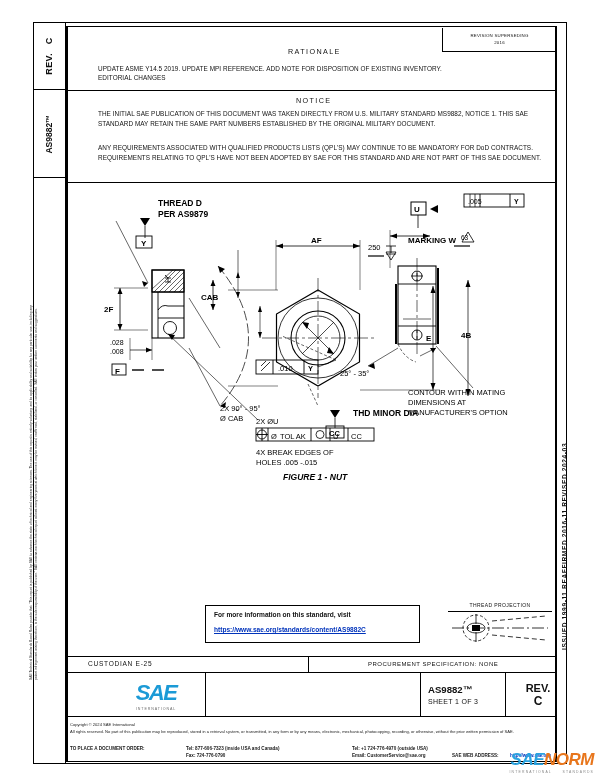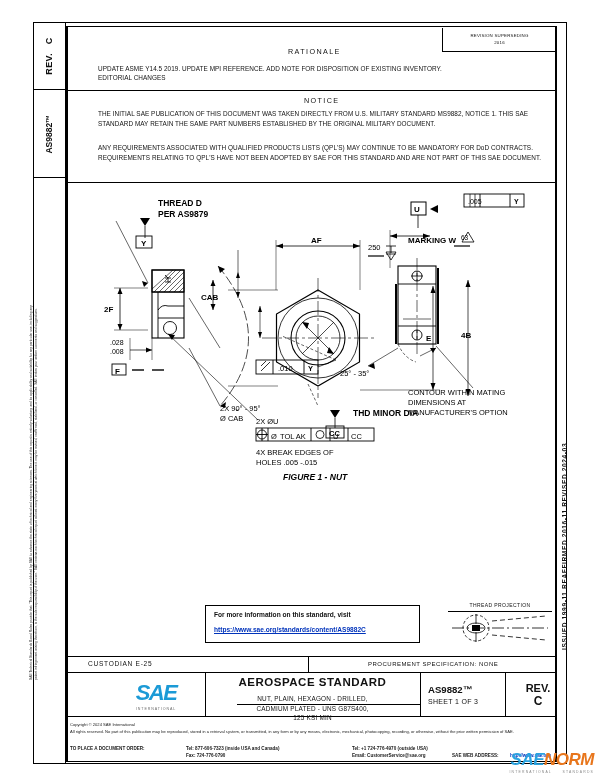--- a/index.html
+++ b/index.html
@@ -155,21 +155,21 @@
   <div class="hdr-box" style="left:442px;top:28px;width:114px;height:24px;border-top:none;border-right:none;flex-direction:column;">
     <span>REVISION SUPERSEDING</span>
     <span>2016</span>
   </div>
 
   <div class="body-text" style="left:98px;top:64px;width:440px;">UPDATE ASME Y14.5 2019. UPDATE MPI REFERENCE. ADD NOTE FOR DISPOSITION OF EXISTING INVENTORY.</div>
   <div class="body-text" style="left:98px;top:73px;width:440px;">EDITORIAL CHANGES</div>
 
   <div class="hline" style="left:66px;top:90px;width:490px;"></div>
 
-  <div class="rationale-label" style="left:304px;top:96px;">NOTICE</div>
+  <div class="rationale-label" style="left:296px;top:96px;">NOTICE</div>
 
   <div class="body-text" style="left:98px;top:109px;width:445px;">THE INITIAL SAE PUBLICATION OF THIS DOCUMENT WAS TAKEN DIRECTLY FROM U.S. MILITARY STANDARD MS9882, NOTICE 1. THIS SAE STANDARD MAY RETAIN THE SAME PART NUMBERS ESTABLISHED BY THE ORIGINAL MILITARY DOCUMENT.</div>
   <div class="body-text" style="left:98px;top:143px;width:445px;">ANY REQUIREMENTS ASSOCIATED WITH QUALIFIED PRODUCTS LISTS (QPL'S) MAY CONTINUE TO BE MANDATORY FOR DoD CONTRACTS. REQUIREMENTS RELATING TO QPL'S HAVE NOT BEEN ADOPTED BY SAE FOR THIS STANDARD AND ARE NOT PART OF THIS SAE DOCUMENT.</div>
 
   <div class="hline" style="left:66px;top:182px;width:490px;"></div>
 
   <svg id="drawing" viewBox="0 0 488 400">
     <g stroke="#000" fill="none" stroke-width="1">
 
       <rect x="84" y="82" width="32" height="68" stroke-width="1.1"></rect>
@@ -412,27 +412,20 @@
   <div class="hline" style="left:66px;top:716px;width:490px;"></div>
   <div class="vline" style="left:205px;top:672px;height:44px;"></div>
   <div class="vline" style="left:420px;top:672px;height:44px;"></div>
   <div class="vline" style="left:505px;top:672px;height:44px;"></div>
 
   <div class="tb-cell" style="left:120px;top:680px;text-align:center;width:72px;">
     <div class="sae-logo">SAE</div>
     <div class="sae-int">INTERNATIONAL</div>
   </div>
 
-  <div class="tb-cell" style="left:205px;top:676px;width:215px;text-align:center;">
-    <div class="as-title">AEROSPACE STANDARD</div>
-    <div class="hline" style="left:16px;top:14px;width:184px;height:1.1px;position:relative;margin:2px auto 3px;"></div>
-    <div class="as-sub">NUT, PLAIN, HEXAGON - DRILLED,</div>
-    <div class="as-sub">CADMIUM PLATED - UNS G87S400,</div>
-    <div class="as-sub">125 KSI MIN</div>
-  </div>
 
   <div class="tb-cell" style="left:428px;top:684px;">
     <div class="as-num">AS9882™</div>
     <div class="as-sheet">SHEET 1 OF 3</div>
   </div>
 
   <div class="tb-cell" style="left:505px;top:682px;width:66px;text-align:center;">
     <div class="rev-l">REV.</div>
     <div class="rev-v">C</div>
   </div>

